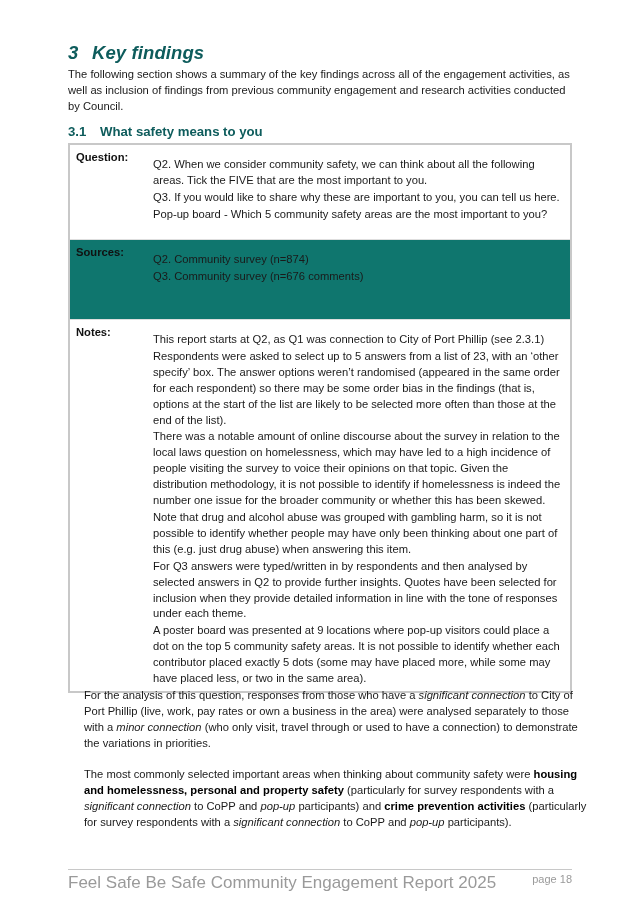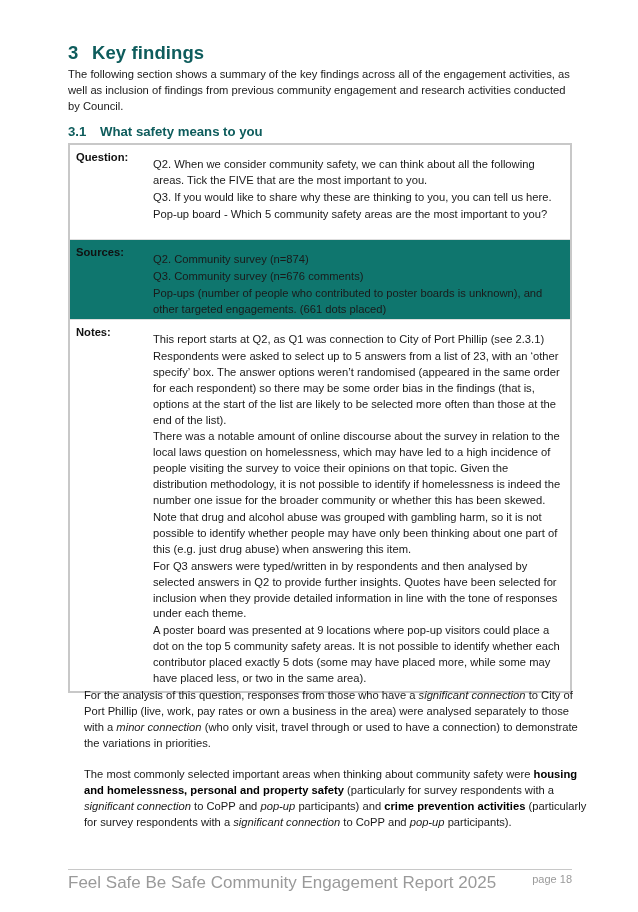--- a/index.html
+++ b/index.html
@@ -23,20 +23,21 @@
   }
   .h1 {
     position: absolute;
     left: 0;
     top: 42px;
     font-size: 18.5px;
     font-weight: bold;
     color: #0e5c5c;
     letter-spacing: 0.1px;
     white-space: nowrap;
+    font-style: italic;
   }
   .h1 .num { display: inline-block; width: 24px; }
   .intro {
     position: absolute;
     left: 0;
     top: 66px;
     width: 504px;
     font-size: 11.2px;
     line-height: 16px;
     margin: 0;
@@ -138,31 +139,30 @@
   <div class="h2">
     <span class="num">3.1</span><span>What safety means to you</span>
   </div>
 
   <div class="tbl">
 
     <div class="row q">
       <div class="lbl">Question:</div>
       <div class="val">
         <p>Q2. When we consider community safety, we can think about all the following areas. Tick the FIVE that are the most important to you.</p>
-        <p>Q3. If you would like to share why these are thinking to you, you can tell us here.</p>
+        <p>Q3. If you would like to share why these are important to you, you can tell us here.</p>
         <p>Pop-up board - Which 5 community safety areas are the most important to you?</p>
       </div>
     </div>
 
     <div class="row s shaded">
       <div class="lbl">Sources:</div>
       <div class="val">
         <p>Q2. Community survey (n=874)</p>
         <p>Q3. Community survey (n=676 comments)</p>
-        <p>Pop-ups (number of people who contributed to poster boards is unknown), and other targeted engagements. (661 dots placed)</p>
       </div>
     </div>
 
     <div class="row n">
       <div class="lbl">Notes:</div>
       <div class="val">
         <p>This report starts at Q2, as Q1 was connection to City of Port Phillip (see 2.3.1)</p>
         <p>Respondents were asked to select up to 5 answers from a list of 23, with an ‘other specify’ box. The answer options weren’t randomised (appeared in the same order for each respondent) so there may be some order bias in the findings (that is, options at the start of the list are likely to be selected more often than those at the end of the list).</p>
         <p>There was a notable amount of online discourse about the survey in relation to the local laws question on homelessness, which may have led to a high incidence of people visiting the survey to voice their opinions on that topic. Given the distribution methodology, it is not possible to identify if homelessness is indeed the number one issue for the broader community or whether this has been skewed.</p>
         <p>Note that drug and alcohol abuse was grouped with gambling harm, so it is not possible to identify whether people may have only been thinking about one part of this (e.g. just drug abuse) when answering this item.</p>

